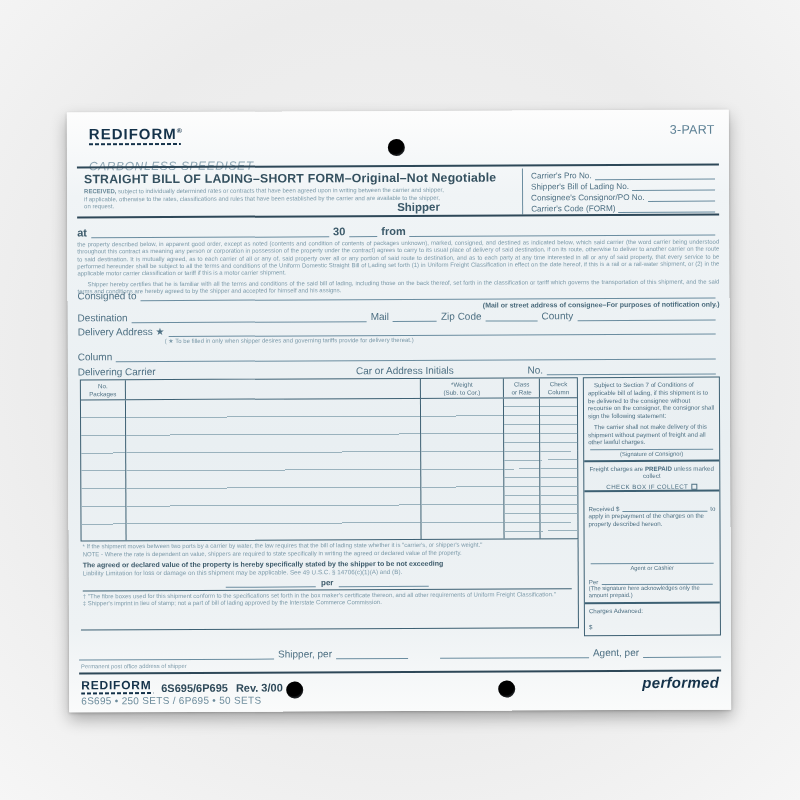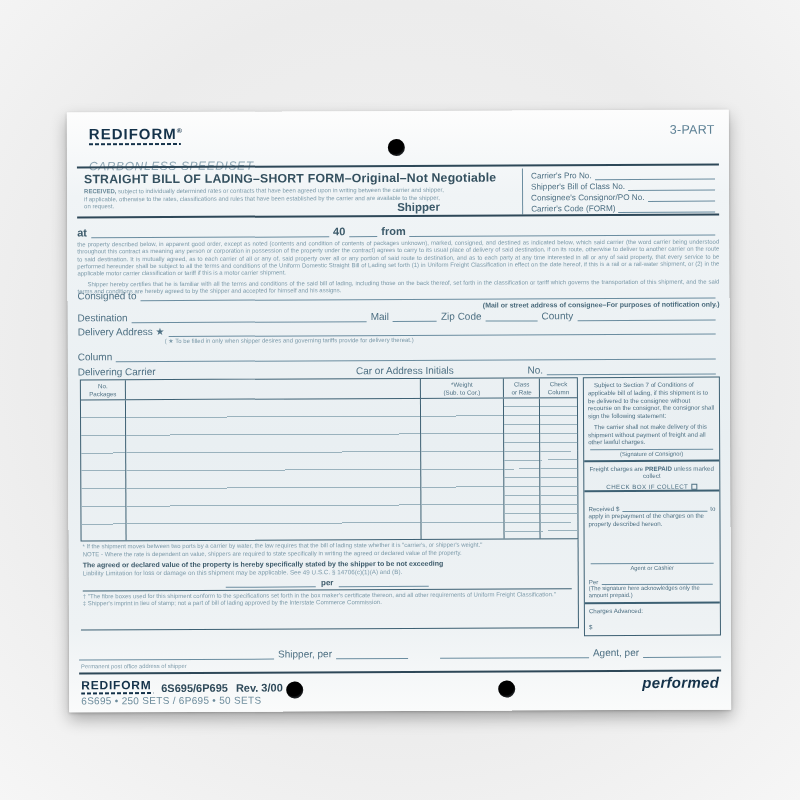--- a/index.html
+++ b/index.html
@@ -113,39 +113,39 @@
   <div class="abs form-title" style="left:17px;top:60px;">STRAIGHT BILL OF LADING–SHORT FORM–Original–Not Negotiable</div>
   <div class="abs received" style="left:17px;top:76px;">
     <b>RECEIVED,</b><span> subject to individually determined rates or contracts that have been agreed upon in writing between the carrier and shipper, if applicable, otherwise to the rates, classifications and rules that have been established by the carrier and are available to the shipper, on request.</span>
   </div>
   <div class="abs ref-box" style="left:455px;right:10px;top:58px;height:46px;">
     <div class="ref-row">
         <span>Carrier's Pro No.</span>
         <span class="fl"></span>
       </div>
     <div class="ref-row">
-        <span>Shipper's Bill of Class No.</span>
+        <span>Shipper's Bill of Lading No.</span>
         <span class="fl"></span>
       </div>
     <div class="ref-row">
         <span>Consignee's Consignor/PO No.</span>
         <span class="fl"></span>
       </div>
     <div class="ref-row">
         <span>Carrier's Code (FORM)</span>
         <span class="fl"></span>
       </div>
   </div>
   <div class="abs carrier-lbl" style="left:330px;top:90px;">Shipper</div>
   <div class="abs rule" style="left:10px;right:10px;top:104px;height:1.5px;"></div>
 
   <div class="row" style="left:10px;right:10px;top:112px;height:14px;">
     <span class="lbl bold">at</span>
     <span class="fw" style="width:238px;"></span>
-    <span class="lbl bold">40</span>
+    <span class="lbl bold">30</span>
     <span class="fw" style="width:28px;"></span>
     <span class="lbl bold">from</span>
     <span class="fl"></span>
   </div>
 
   <div class="abs tinytxt" style="left:10px;right:10px;top:129px;text-align:justify;">
     <div>the property described below, in apparent good order, except as noted (contents and condition of contents of packages unknown), marked, consigned, and destined as indicated below, which said carrier (the word carrier being understood throughout this contract as meaning any person or corporation in possession of the property under the contract) agrees to carry to its usual place of delivery of said destination, if on its route, otherwise to deliver to another carrier on the route to said destination. It is mutually agreed, as to each carrier of all or any of, said property over all or any portion of said route to destination, and as to each party at any time interested in all or any of said property, that every service to be performed hereunder shall be subject to all the terms and conditions of the Uniform Domestic Straight Bill of Lading set forth (1) in Uniform Freight Classification in effect on the date hereof, if this is a rail or a rail-water shipment, or (2) in the applicable motor carrier classification or tariff if this is a motor carrier shipment.</div>
     <div style="margin-top:3px;text-indent:10px;">Shipper hereby certifies that he is familiar with all the terms and conditions of the said bill of lading, including those on the back thereof, set forth in the classification or tariff which governs the transportation of this shipment, and the said terms and conditions are hereby agreed to by the shipper and accepted for himself and his assigns.</div>
   </div>
 

